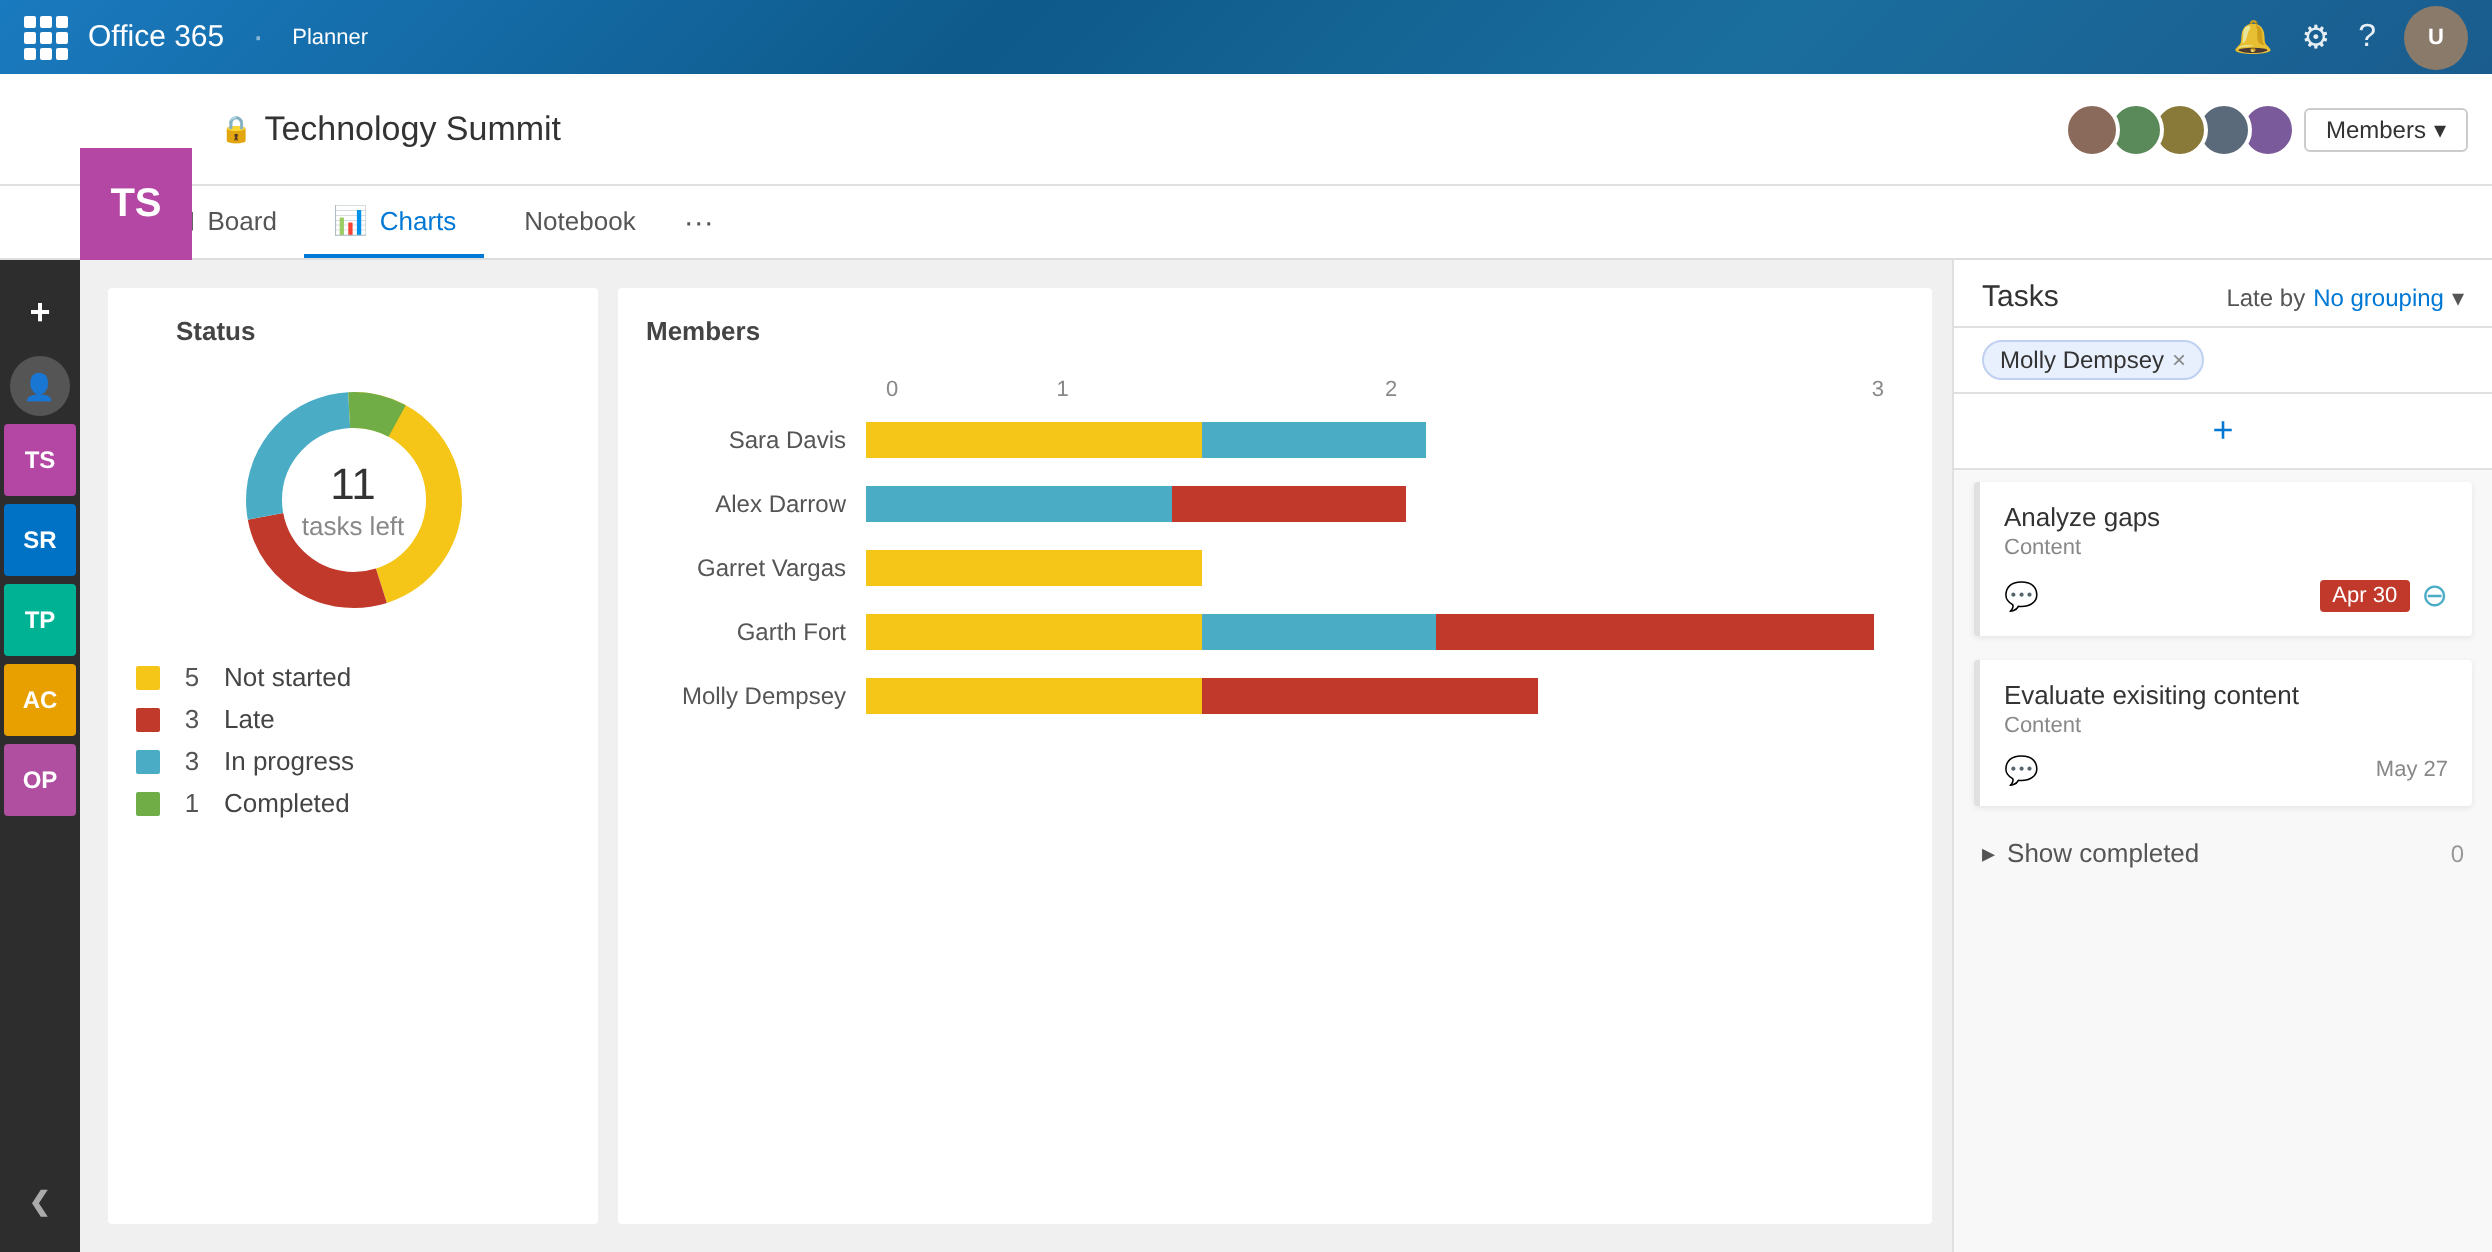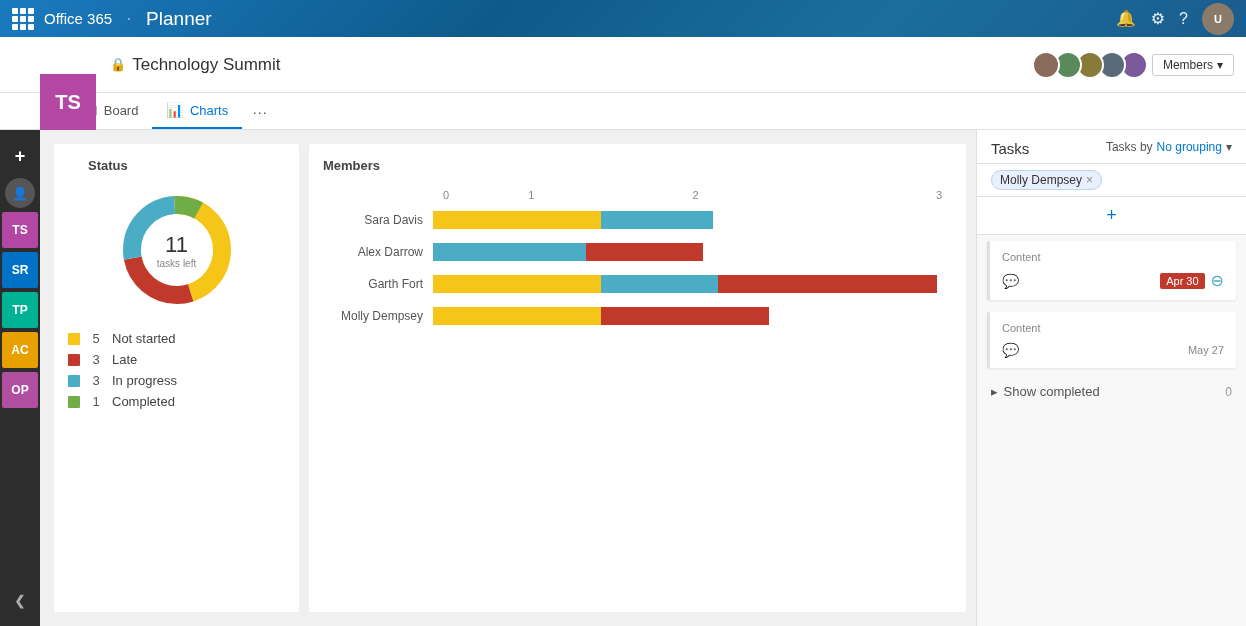--- a/index.html
+++ b/index.html
@@ -109,21 +109,21 @@
       overflow-y: auto;
     }
     .status-title { font-size: 13px; font-weight: 600; color: #444; margin-bottom: 12px; margin-left: 20px; }
 
     
     .donut-container { display: flex; justify-content: center; margin-bottom: 16px; align-items: center; }
     .donut-wrap { position: relative; width: 130px; height: 130px; }
     .donut-wrap svg { width: 130px; height: 130px; }
     .donut-center { position: absolute; top: 50%; left: 50%; transform: translate(-50%, -50%); text-align: center; }
     .donut-number { font-size: 22px; font-weight: 300; color: #333; }
-    .donut-label { font-size: 10px; color: #888; }
+    .donut-label { font-size: 13px; color: #888; }
 
     
     .legend-item { display: flex; align-items: center; gap: 8px; margin-bottom: 6px; }
     .legend-color { width: 12px; height: 12px; border-radius: 1px; flex-shrink: 0; }
     .legend-count { font-size: 13px; color: #555; width: 16px; text-align: center; }
     .legend-text { font-size: 13px; color: #444; }
 
     
     .charts-panel {
       flex: 1;
@@ -150,21 +150,21 @@
       width: 270px;
       background: #f8f8f8;
       border-left: 1px solid #e0e0e0;
       display: flex;
       flex-direction: column;
       flex-shrink: 0;
       overflow-y: auto;
     }
     .right-header {
       padding: 10px 14px 6px;
-      display: flex; align-items: flex-start; justify-content: space-between;
+      display: flex; align-items: center; justify-content: space-between;
       border-bottom: 1px solid #e0e0e0;
       background: white;
     }
     .tasks-title { font-size: 15px; font-weight: 400; color: #333; }
     .group-by { font-size: 12px; color: #555; display: flex; align-items: center; gap: 4px; }
     .group-by-value { color: #0078d4; font-size: 12px; cursor: pointer; }
     .filter-row { padding: 6px 14px; display: flex; align-items: center; gap: 6px; background: white; border-bottom: 1px solid #e0e0e0; }
     .filter-chip { background: #e8f0fe; border: 1px solid #c0d0f0; border-radius: 12px; padding: 2px 8px; font-size: 12px; color: #333; display: flex; align-items: center; gap: 4px; }
     .filter-chip-x { cursor: pointer; color: #888; font-size: 12px; }
 
@@ -201,21 +201,21 @@
       <div class="waffle-dot"></div>
     <div class="waffle-dot"></div>
       <div class="waffle-dot"></div>
       <div class="waffle-dot"></div>
     <div class="waffle-dot"></div>
       <div class="waffle-dot"></div>
       <div class="waffle-dot"></div>
   </div>
   <span style="color:white;font-size:15px;font-weight:300;">Office 365</span>
   <span style="color:white;opacity:0.5;font-size:18px;margin:0 4px;">·</span>
-  <span style="color:white;font-size:19px;font-weight:300;">Planner</span>
+  <span style="color:white;font-size:11px;font-weight:300;">Planner</span>
   <div class="header-icons">
     <span class="header-icon">🔔</span>
     <span class="header-icon">⚙</span>
     <span class="header-icon">?</span>
     <div class="user-avatar-img" style="background:#8a7a6a;">U</div>
   </div>
 </div>
 
 <div style="background:white;height:56px;display:flex;align-items:center;padding-left:0;border-bottom:1px solid #e0e0e0;position:relative;">
   <div class="ts-box">
@@ -241,20 +241,24 @@
 </div>
 
 <div class="nav-tabs-row">
   <div class="nav-tab">
     <span style="font-size:14px;">⊞</span>
     <span>Board</span>
   </div>
   <div class="nav-tab active">
     <span style="font-size:14px;">📊</span>
     <span>Charts</span>
+  </div>
+  <div class="nav-tab">
+    <span style="font-size:14px;"></span>
+    <span>Notebook</span>
   </div>
   <div class="nav-more">···</div>
 </div>
 
 <div class="app-layout">
 
   <div class="sidebar">
     <div class="sidebar-item add">+</div>
     <div class="sidebar-item" style="background:#555;border-radius:50%;width:30px;height:30px;color:white;font-size:13px;">👤</div>
     <div class="sidebar-item ts">TS</div>
@@ -337,20 +341,26 @@
         </div>
 
         <div class="bar-row">
           <div class="bar-label">Alex Darrow</div>
           <div class="bar-segments">
             <div class="bar-seg blue" style="width:30%;"></div>
             <div class="bar-seg red" style="width:23%;"></div>
           </div>
         </div>
 
+        <div class="bar-row">
+          <div class="bar-label">Garret Vargas</div>
+          <div class="bar-segments">
+            <div class="bar-seg yellow" style="width:33%;"></div>
+          </div>
+        </div>
 
         <div class="bar-row">
           <div class="bar-label">Garth Fort</div>
           <div class="bar-segments">
             <div class="bar-seg yellow" style="width:33%;"></div>
             <div class="bar-seg blue" style="width:23%;"></div>
             <div class="bar-seg red" style="width:43%;"></div>
           </div>
         </div>
 
@@ -361,49 +371,51 @@
             <div class="bar-seg red" style="width:33%;"></div>
           </div>
         </div>
       </div>
     </div>
 
     <div class="right-panel">
       <div class="right-header">
         <span class="tasks-title">Tasks</span>
         <div class="group-by">
-          <span>Tasks by</span>
+          <span>Late by</span>
           <span class="group-by-value">No grouping</span>
           <span>▾</span>
         </div>
       </div>
 
       <div class="filter-row">
         <div class="filter-chip">
           <span>Molly Dempsey</span>
           <span class="filter-chip-x">×</span>
         </div>
       </div>
 
       <div class="add-task-row">
         <button class="add-task-btn">+</button>
       </div>
 
       <div class="task-card" style="border-left-color:#e0e0e0;">
+        <div class="task-card-title">Analyze gaps</div>
         <div class="task-card-sub">Content</div>
         <div class="task-card-footer">
           <span class="task-comment-icon">💬</span>
           <div style="display:flex;align-items:center;gap:6px;">
             <span class="task-due overdue">Apr 30</span>
             <span class="task-remove">⊖</span>
           </div>
         </div>
       </div>
 
       <div class="task-card" style="border-left-color:#e0e0e0;">
+        <div class="task-card-title">Evaluate exisiting content</div>
         <div class="task-card-sub">Content</div>
         <div class="task-card-footer">
           <span class="task-comment-icon">💬</span>
           <span class="task-due normal">May 27</span>
         </div>
       </div>
 
       <div class="show-completed">
         <div style="display:flex;align-items:center;gap:6px;">
           <span>▸</span>

